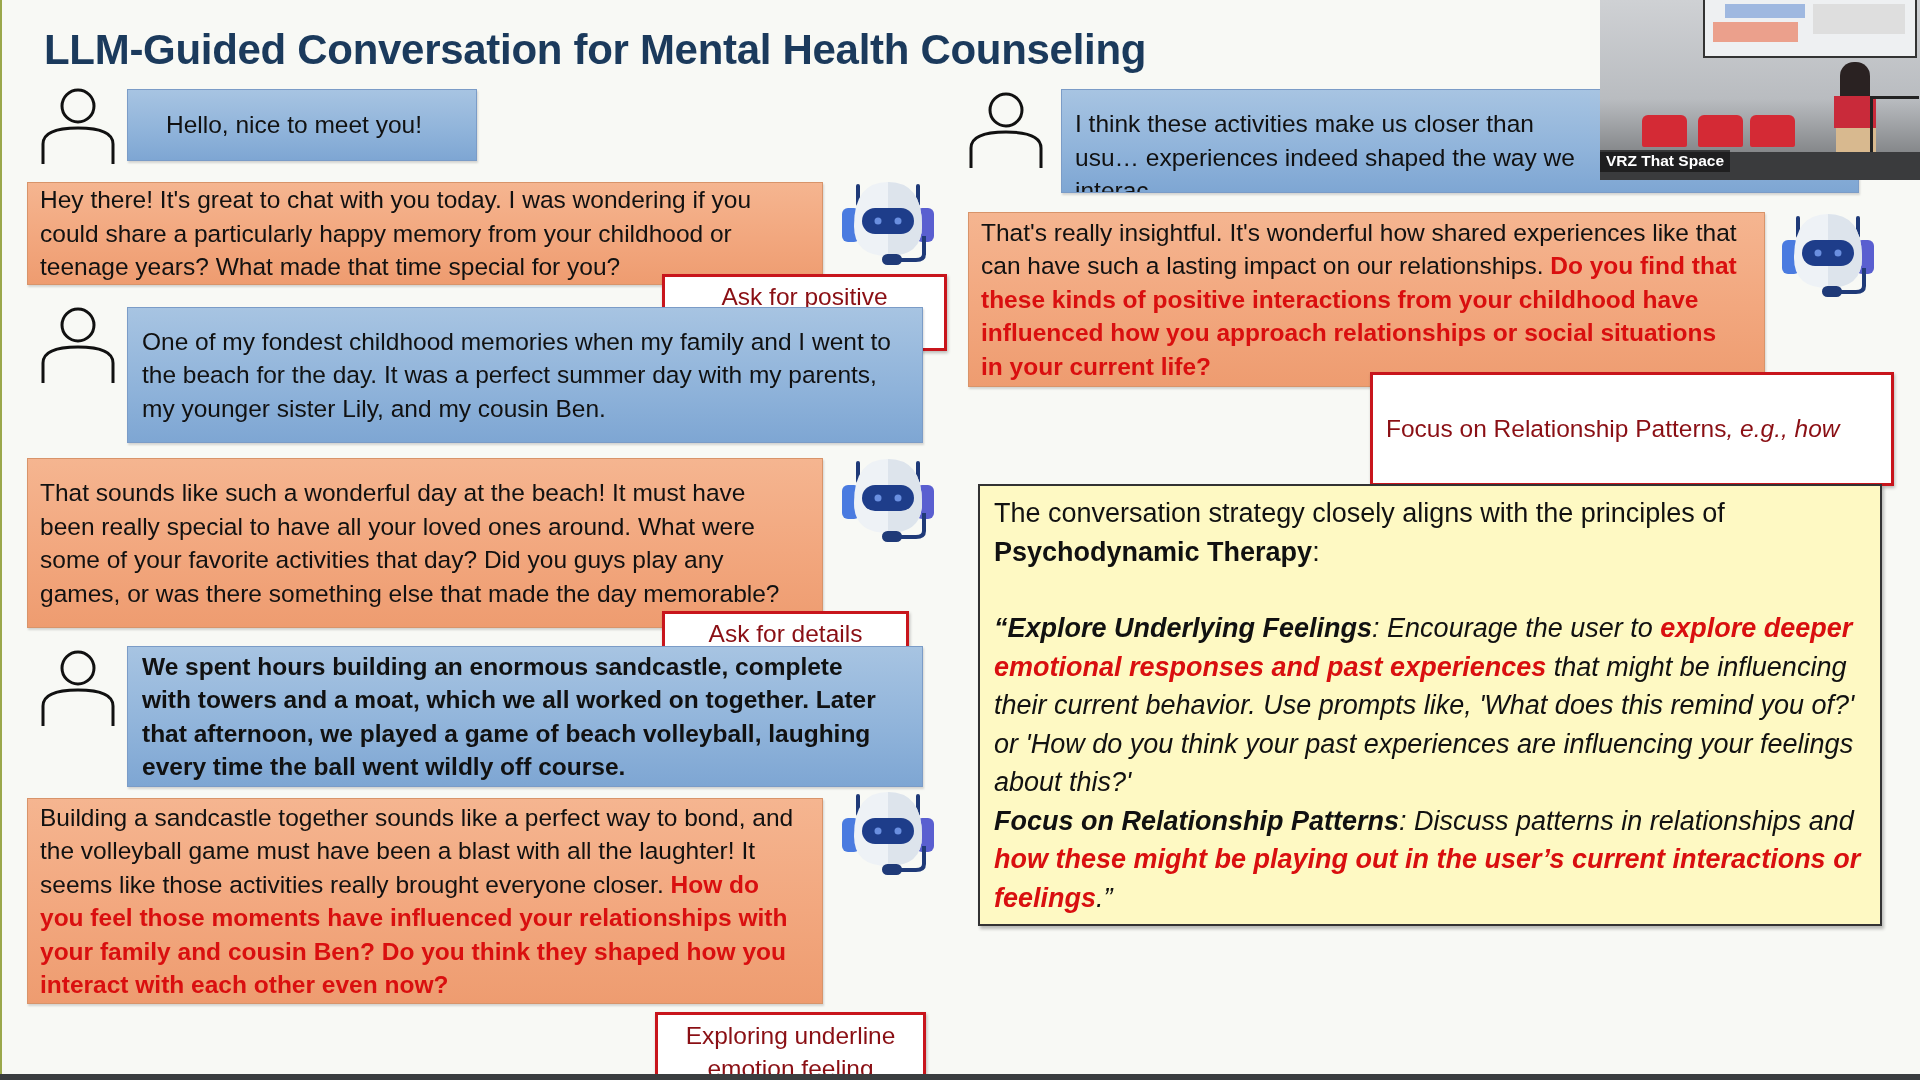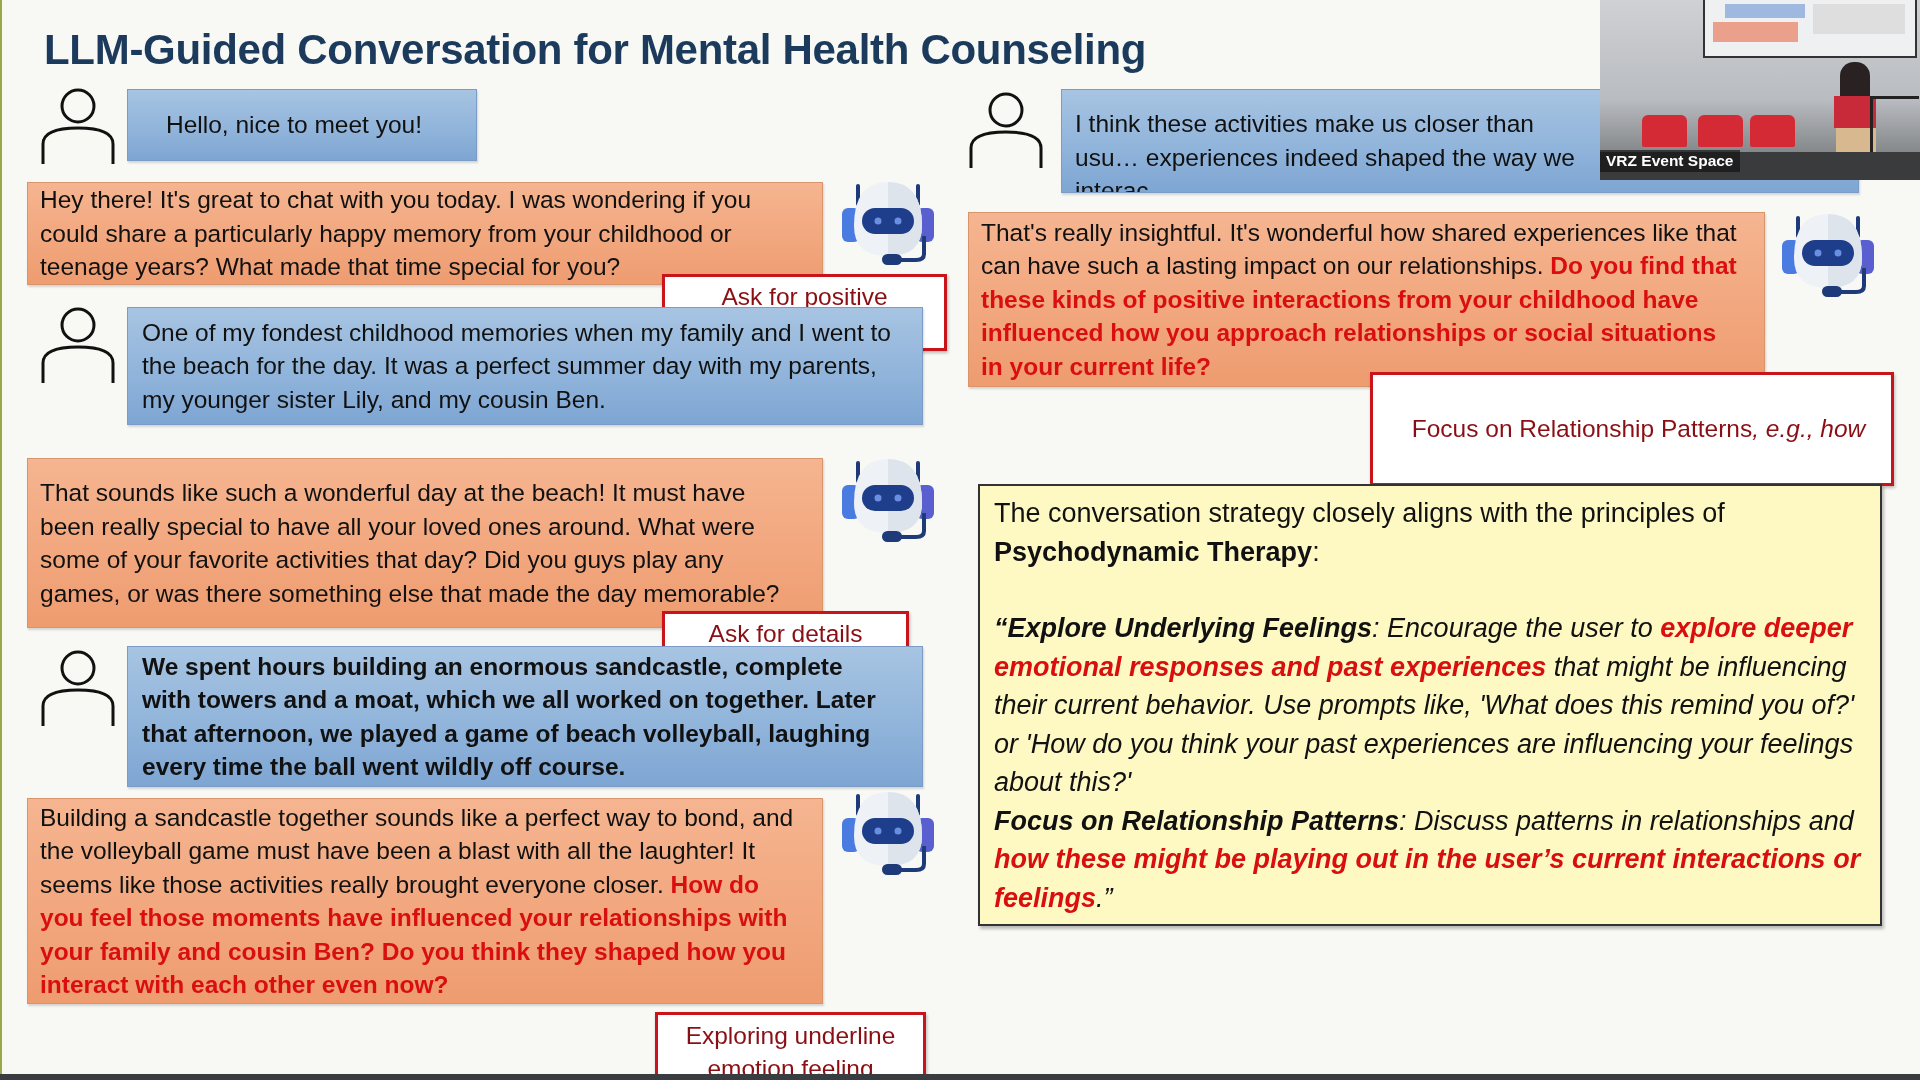--- a/index.html
+++ b/index.html
@@ -35,21 +35,21 @@
   .hl { color:#d90f0f; font-weight:bold; }
   .robot { position:absolute; width:104px; height:90px; }
   .tag {
     position:absolute; box-sizing:border-box; background:#fff;
     border:3px solid #c8151c; color:#8a0f14; font-weight:normal;
     font-size:24.5px; line-height:33px; text-align:center;
     display:flex; flex-direction:column; justify-content:center; align-items:center;
     box-shadow:1px 2px 3px rgba(0,0,0,0.25);
     margin-top:36px;
   }
-  .tag.left { text-align:left; align-items:center; padding-left:13px; }
+  .tag.left { text-align:left; align-items:flex-start; padding-left:13px; }
   .tag em { font-style:italic; }
   .strategy {
     position:absolute; left:978px; top:484px; width:904px; height:442px;
     box-sizing:border-box; border:2px solid #333; background:#fef9c3;
     padding:8px 14px; font-size:27px; line-height:38.5px;
     box-shadow:2px 3px 3px rgba(0,0,0,0.25);
   }
   .strategy p { margin:0; }
   .strategy .gap { height:38px; }
   .strategy .it { font-style:italic; }
@@ -108,21 +108,21 @@
 </svg>
 <div class="tag" style="left:662px;top:238px;width:285px;height:77px;">
   <span>Ask for positive</span>
   <span>childhood memory</span>
 </div>
 
 <svg class="user-icon" style="left:38px;top:305px;" viewBox="0 0 80 80">
   <circle cx="40" cy="20" r="16" fill="none" stroke="#111" stroke-width="3"></circle>
   <path d="M5 78 V58 Q5 42 40 42 Q75 42 75 58 V78" fill="none" stroke="#111" stroke-width="3"></path>
 </svg>
-<div class="bubble user" style="left:127px;top:307px;width:796px;height:118px;padding-left:14px;">
+<div class="bubble user" style="left:127px;top:307px;width:796px;height:136px;padding-left:14px;">
   <p>One of my fondest childhood memories when my family and I went to the beach for the day. It was a perfect summer day with my parents, my younger sister Lily, and my cousin Ben.</p>
 </div>
 
 <div class="bubble bot" style="left:27px;top:458px;width:796px;height:170px;">
   <p style="padding-right:20px;">That sounds like such a wonderful day at the beach! It must have been really special to have all your loved ones around. What were some of your favorite activities that day? Did you guys play any games, or was there something else that made the day memorable?</p>
 </div>
 <svg class="robot" style="left:836px;top:455px;" viewBox="0 0 104 90">
   <rect x="20" y="6" width="4" height="22" rx="2" fill="#1f3a78"></rect>
   <rect x="80" y="6" width="4" height="22" rx="2" fill="#1f3a78"></rect>
   <rect x="6" y="30" width="18" height="34" rx="6" fill="#4a7be0"></rect>
@@ -223,16 +223,16 @@
     <div class="s3"></div>
   </div>
   <div class="chair" style="left:42px;"></div>
   <div class="chair" style="left:98px;"></div>
   <div class="chair" style="left:150px;"></div>
   <div class="person"></div>
   <div class="podium"></div>
   <div class="podium-top"></div>
   <div class="rail"></div>
   <div class="floor"></div>
-  <div class="label">VRZ Event Space</div>
+  <div class="label">VRZ That Space</div>
 </div>
 
 <div class="bottom-bar"></div>
 
 </body></html>

